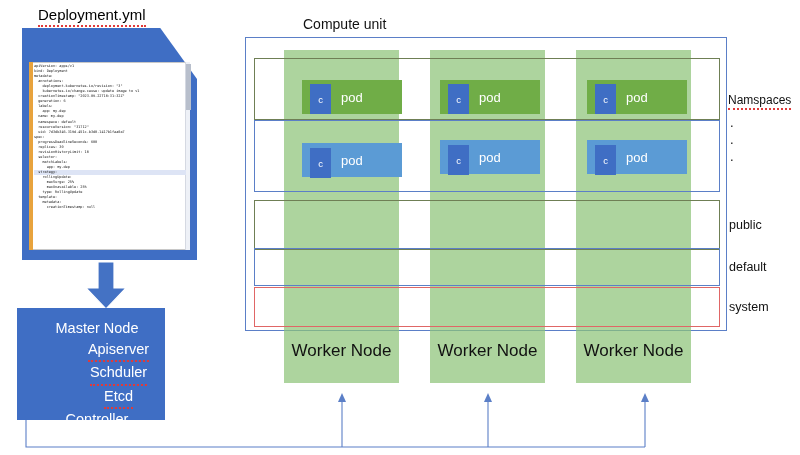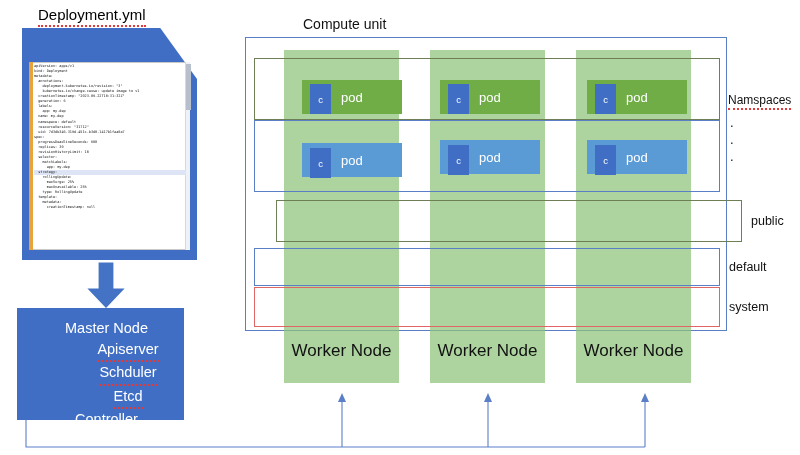--- a/index.html
+++ b/index.html
@@ -83,21 +83,21 @@
 
   
   .down-arrow {
     left: 85px; top: 262px;
     width: 42px; height: 48px;
   }
 
   
   .master-node {
     left: 17px; top: 308px;
-    width: 167px; height: 112px;
+    width: 148px; height: 112px;
     background: #3f6ec4;
     color: #ffffff;
     text-align: center;
     padding-top: 10px;
     font-size: 14.5px;
     line-height: 20.5px;
     padding-left: 12px;
   }
   .master-node .ln { display: block; }
   .master-node .sq {
@@ -149,21 +149,21 @@
   .ns-row .ns-label {
     position: absolute;
     left: 474px; top: 50%;
     transform: translateY(-50%);
     font-size: 12.5px;
     color: #111;
     white-space: nowrap;
   }
   .ns-row-1 { top: 58px; height: 62px; border: 1px solid #6f7f55; }
   .ns-row-2 { top: 120px; height: 72px; border: 1px solid #5b7fc7; }
-  .ns-row-3 { top: 200px; height: 42px; border: 1px solid #6f7f55; margin-left: 22px; }
+  .ns-row-3 { top: 200px; height: 50px; border: 1px solid #6f7f55; }
   .ns-row-4 { top: 248px; height: 38px; border: 1px solid #5b7fc7; }
   .ns-row-5 { top: 287px; height: 40px; border: 1px solid #e06666; }
 
   
   .ns-title {
     left: 728px; top: 93px;
     font-size: 12px; color: #111;
     white-space: nowrap;
   }
   .ns-title .sq {

